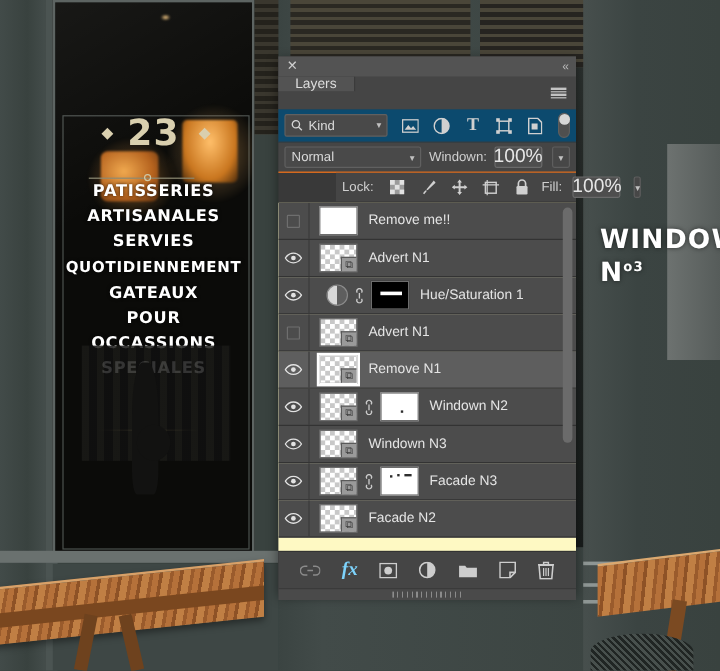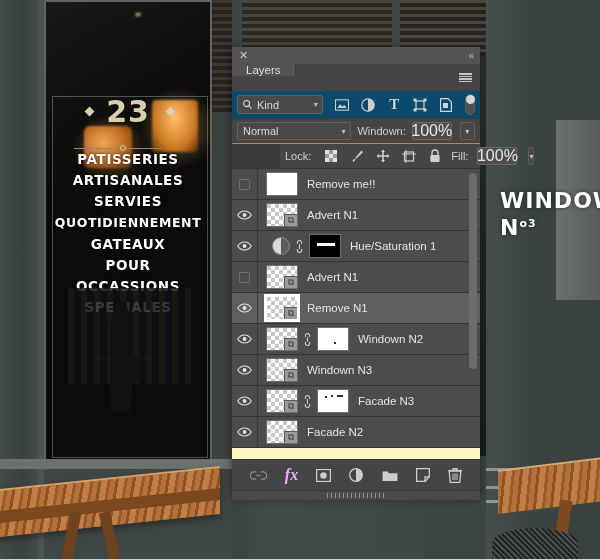--- a/index.html
+++ b/index.html
@@ -332,21 +332,21 @@
   }
   .scrollthumb {
     position: absolute; top: 0; left: 0; width: 8px; height: 196px;
     background: #6b6b6b; border-radius: 4px; cursor: grab;
   }
 
   .bottombar {
     height: 31px; background: #454545; border-top: 1px solid #333;
     display:flex; align-items:center; justify-content:center; gap: 18px;
   }
-  .bic { color:#f0abfc; display:flex;align-items:center;justify-content:center; cursor:pointer; }
+  .bic { color:#7dd3fc; display:flex;align-items:center;justify-content:center; cursor:pointer; }
   .bic.dim { color: #8b8b8b; }
 
   .grip {
     height: 10px; background: #4a4a4a; display:flex; align-items:center; justify-content:center;
     border-top: 1px solid #3a3a3a;
   }
   .grip i {
     display:block; width: 58px; height: 5px;
     background: repeating-linear-gradient(90deg,#8c8c8c 0 1px, transparent 1px 4px);
   }

